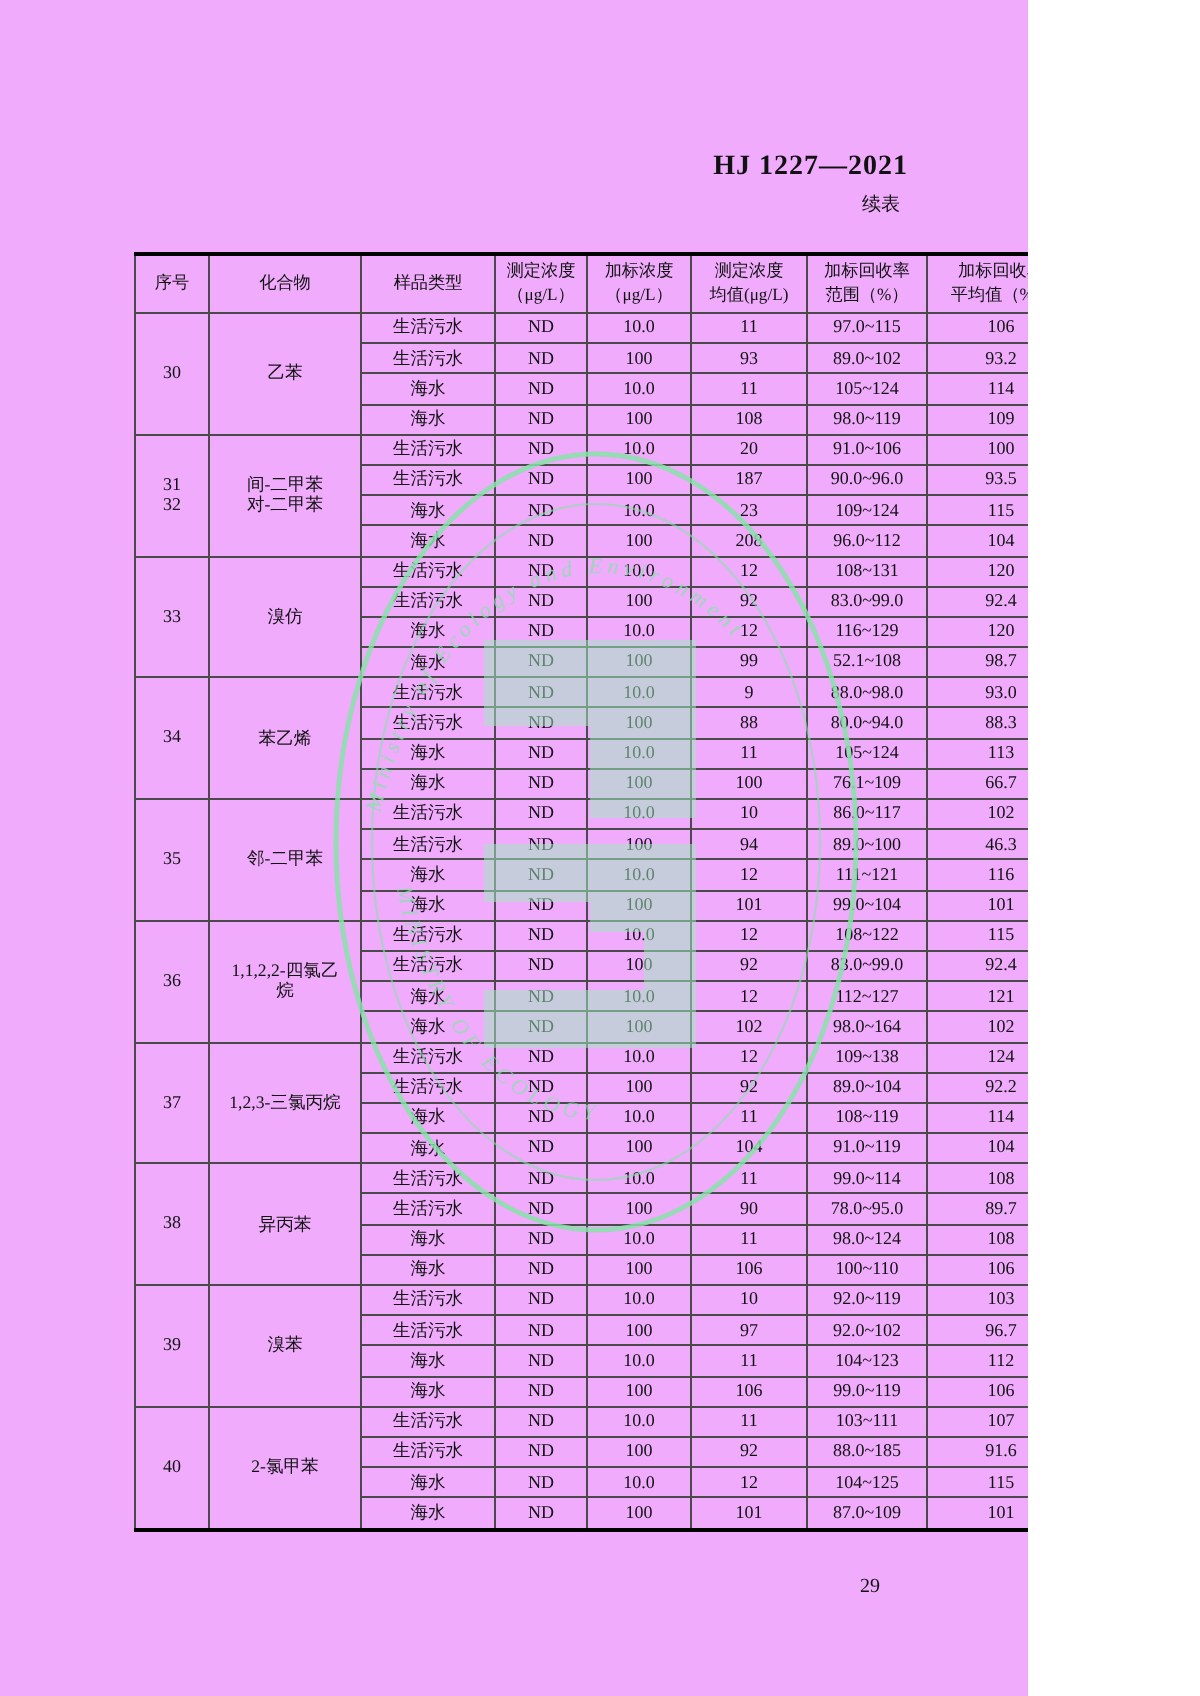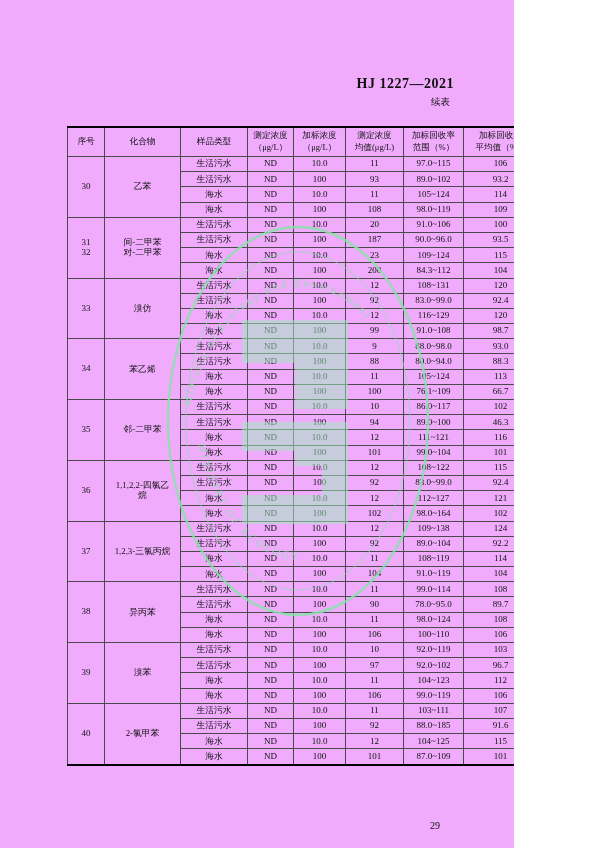--- a/index.html
+++ b/index.html
@@ -26,21 +26,21 @@
   }
   table.results thead th {
     height:28px; font-size:8.6px; font-weight:normal; line-height:1.35;
   }
   table.results tbody td {
     height:14.2px; font-size:9px; line-height:1.05;
   }
   table.results tbody td.cn { font-size:8.8px; }
   table.results tbody tr.group-start td { border-top:1px solid #222; }
   .page-num {
-    position:absolute; top:820px; right:74px; font-size:10px;
+    position:absolute; top:788px; right:74px; font-size:10px;
   }
   .stamp {
     position:absolute; left:0; top:0; width:600px; height:848px;
     pointer-events:none;
   }
   .stamp text {
     font-family:"Liberation Serif","DejaVu Serif",serif;
     font-style:italic; letter-spacing:2.5px;
   }
 </style>
@@ -141,21 +141,21 @@
           <td>10.0</td>
           <td>23</td>
           <td>109~124</td>
           <td>115</td>
         </tr>
         <tr>
           <td class="cn">海水</td>
           <td>ND</td>
           <td>100</td>
           <td>208</td>
-          <td>84.3~112</td>
+          <td>96.0~112</td>
           <td>104</td>
         </tr>
         <tr class="group-start">
           <td rowspan="4">33</td>
           <td class="cn" rowspan="4">溴仿</td>
           <td class="cn">生活污水</td>
           <td>ND</td>
           <td>10.0</td>
           <td>12</td>
           <td>108~131</td>
@@ -175,21 +175,21 @@
           <td>10.0</td>
           <td>12</td>
           <td>116~129</td>
           <td>120</td>
         </tr>
         <tr>
           <td class="cn">海水</td>
           <td>ND</td>
           <td>100</td>
           <td>99</td>
-          <td>91.0~108</td>
+          <td>52.1~108</td>
           <td>98.7</td>
         </tr>
         <tr class="group-start">
           <td rowspan="4">34</td>
           <td class="cn" rowspan="4">苯乙烯</td>
           <td class="cn">生活污水</td>
           <td>ND</td>
           <td>10.0</td>
           <td>9</td>
           <td>88.0~98.0</td>

